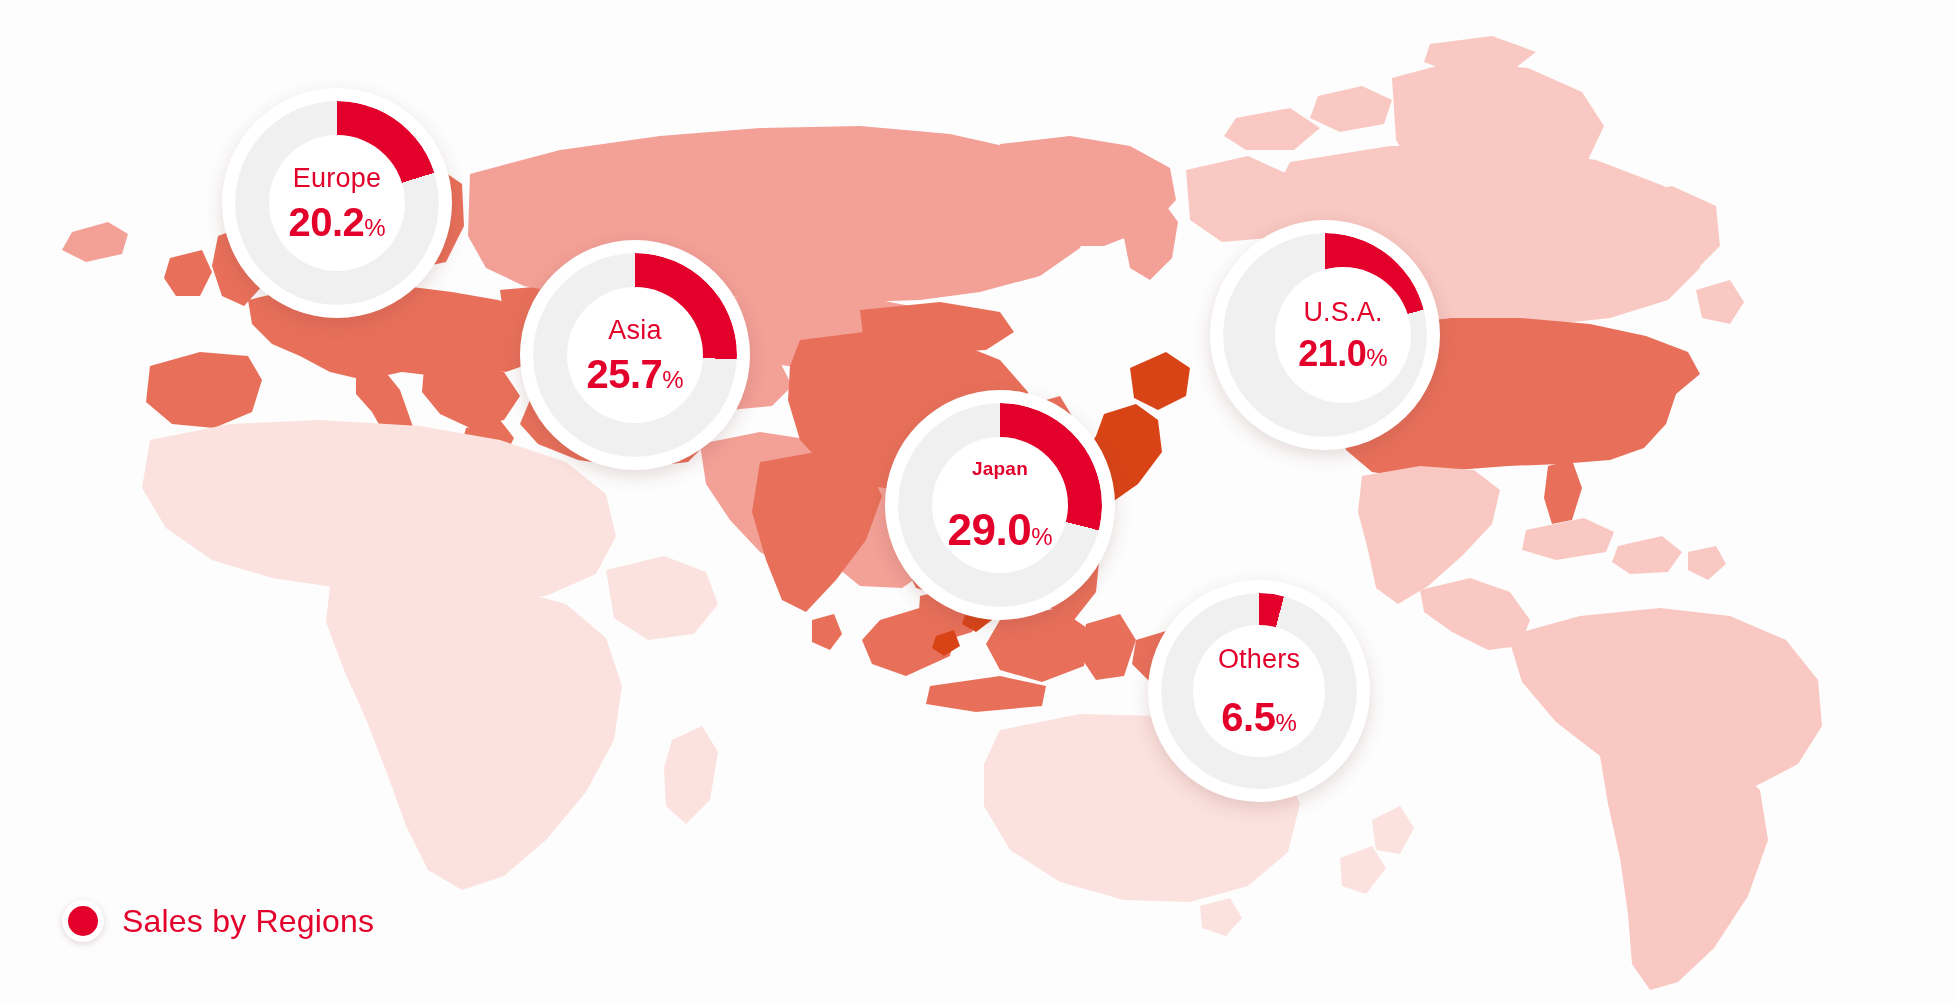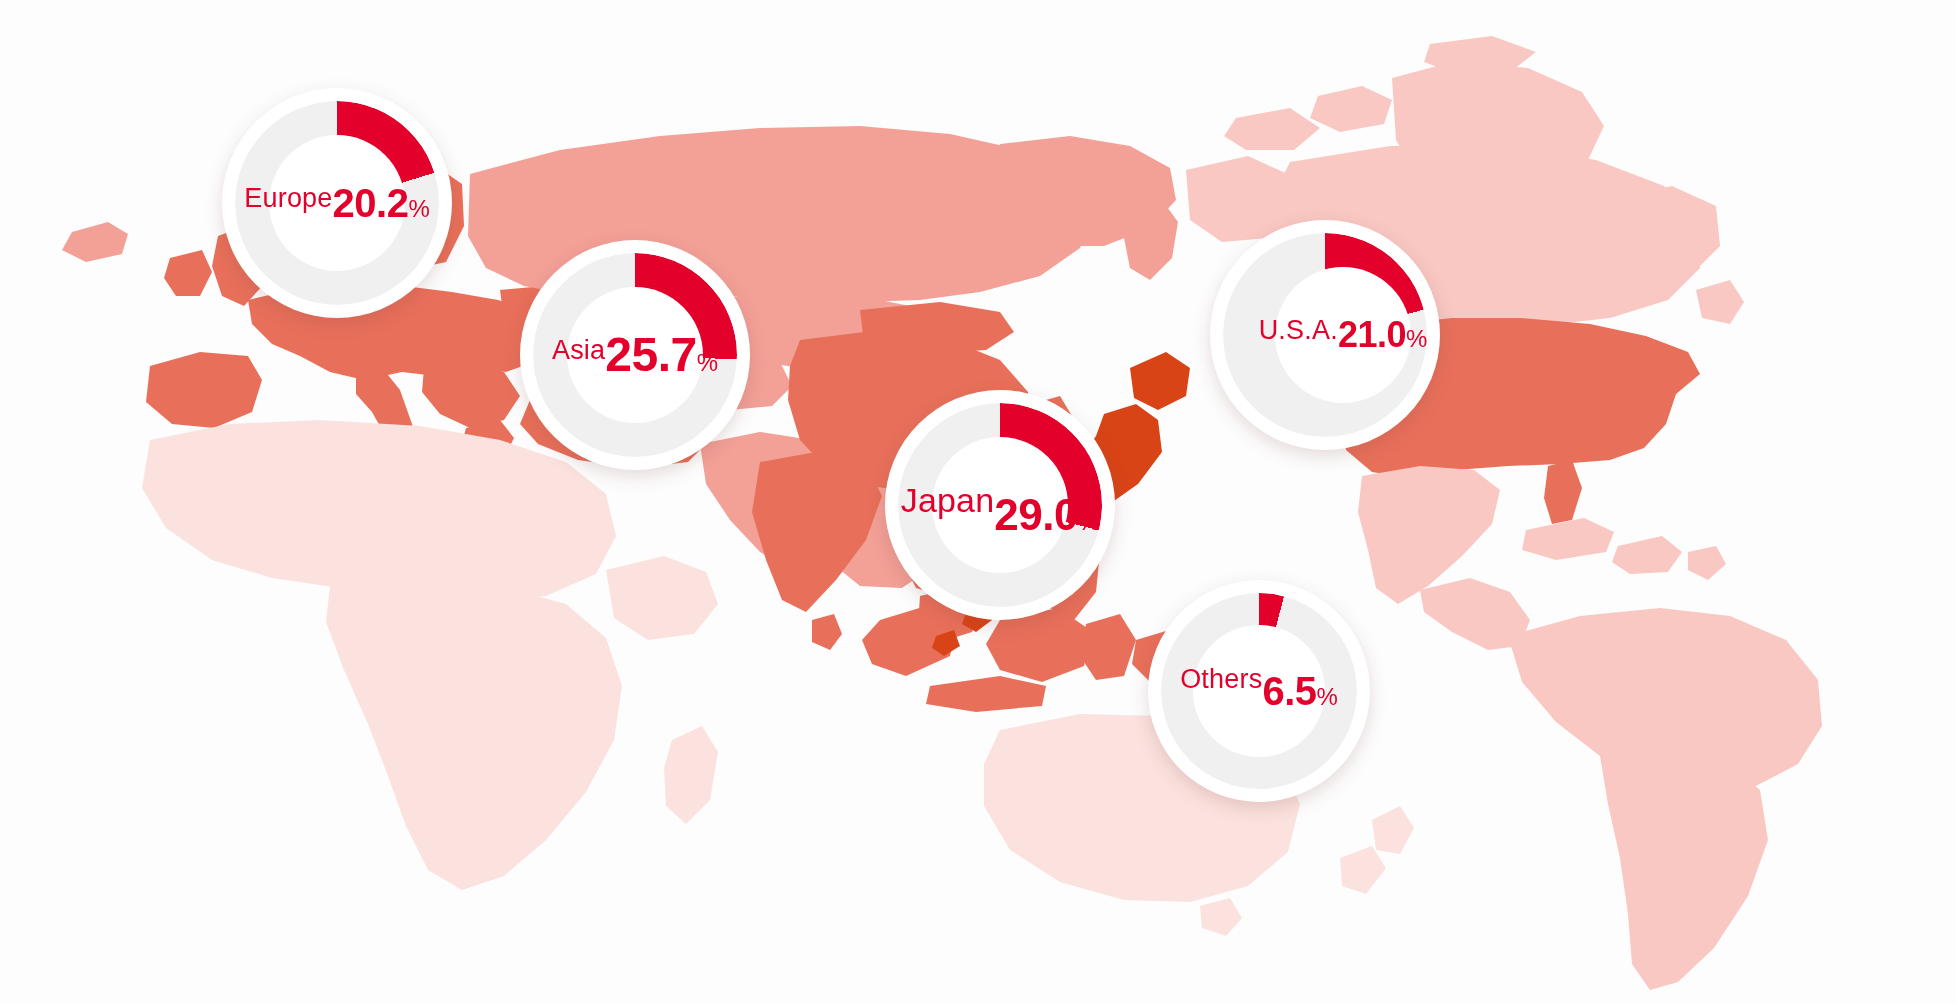--- a/index.html
+++ b/index.html
@@ -47,21 +47,21 @@
   .donut .ring {
     position: absolute;
     inset: 0;
     border-radius: 50%;
   }
   .donut .hole {
     position: absolute;
     border-radius: 50%;
     background: #ffffff;
     display: flex;
-    flex-direction: row;
+    flex-direction: column;
     align-items: center;
     justify-content: center;
     line-height: 1;
   }
   .donut .region-label {
     color: #e3002b;
     font-weight: 400;
     letter-spacing: 0.2px;
     white-space: nowrap;
   }
@@ -219,32 +219,32 @@
     </div>
   </div>
 
   <div class="donut" style="left:520px; top:240px; width:230px; height:230px;">
     <div class="ring-wrap" style="left:13px; top:13px; width:204px; height:204px;">
       <div class="ring" style="background: conic-gradient(#e3002b 0deg 92.5deg, #f0f0f0 92.5deg 360deg);"></div>
     </div>
     <div class="hole" style="left:47px; top:47px; width:136px; height:136px;">
       <span class="region-label" style="font-size:27px; margin-bottom:10px;text-align:right;">Asia</span>
       <span class="value-line">
-        <span class="value-num" style="font-size:48px;">25.7</span>
+        <span class="value-num" style="font-size:40px;">25.7</span>
         <span class="value-pct" style="font-size:24px;">%</span>
       </span>
     </div>
   </div>
 
   <div class="donut" style="left:885px; top:390px; width:230px; height:230px;">
     <div class="ring-wrap" style="left:13px; top:13px; width:204px; height:204px;">
       <div class="ring" style="background: conic-gradient(#e3002b 0deg 104.4deg, #f0f0f0 104.4deg 360deg);"></div>
     </div>
     <div class="hole" style="left:47px; top:47px; width:136px; height:136px;">
-      <span class="region-label" style="font-size:34px; margin-bottom:10px;">Japan</span>
+      <span class="region-label" style="font-size:19px; margin-bottom:10px;font-weight:bold;">Japan</span>
       <span class="value-line">
         <span class="value-num" style="font-size:44px;margin-top:20px;">29.0</span>
         <span class="value-pct" style="font-size:24px;">%</span>
       </span>
     </div>
   </div>
 
   <div class="donut" style="left:1210px; top:220px; width:230px; height:230px;">
     <div class="ring-wrap" style="left:13px; top:13px; width:204px; height:204px;">
       <div class="ring" style="background: conic-gradient(#e3002b 0deg 75.6deg, #f0f0f0 75.6deg 360deg);"></div>
@@ -264,14 +264,20 @@
     </div>
     <div class="hole" style="left:45px; top:45px; width:132px; height:132px;">
       <span class="region-label" style="font-size:27px; margin-bottom:24px;">Others</span>
       <span class="value-line">
         <span class="value-num" style="font-size:40px;">6.5</span>
         <span class="value-pct" style="font-size:24px;">%</span>
       </span>
     </div>
   </div>
 
+  <div id="legend">
+    <span class="legend-dot-wrap">
+      <span class="legend-dot"></span>
+    </span>
+    <span class="legend-text">Sales by Regions</span>
+  </div>
 
 </div>
 
 </body></html>

